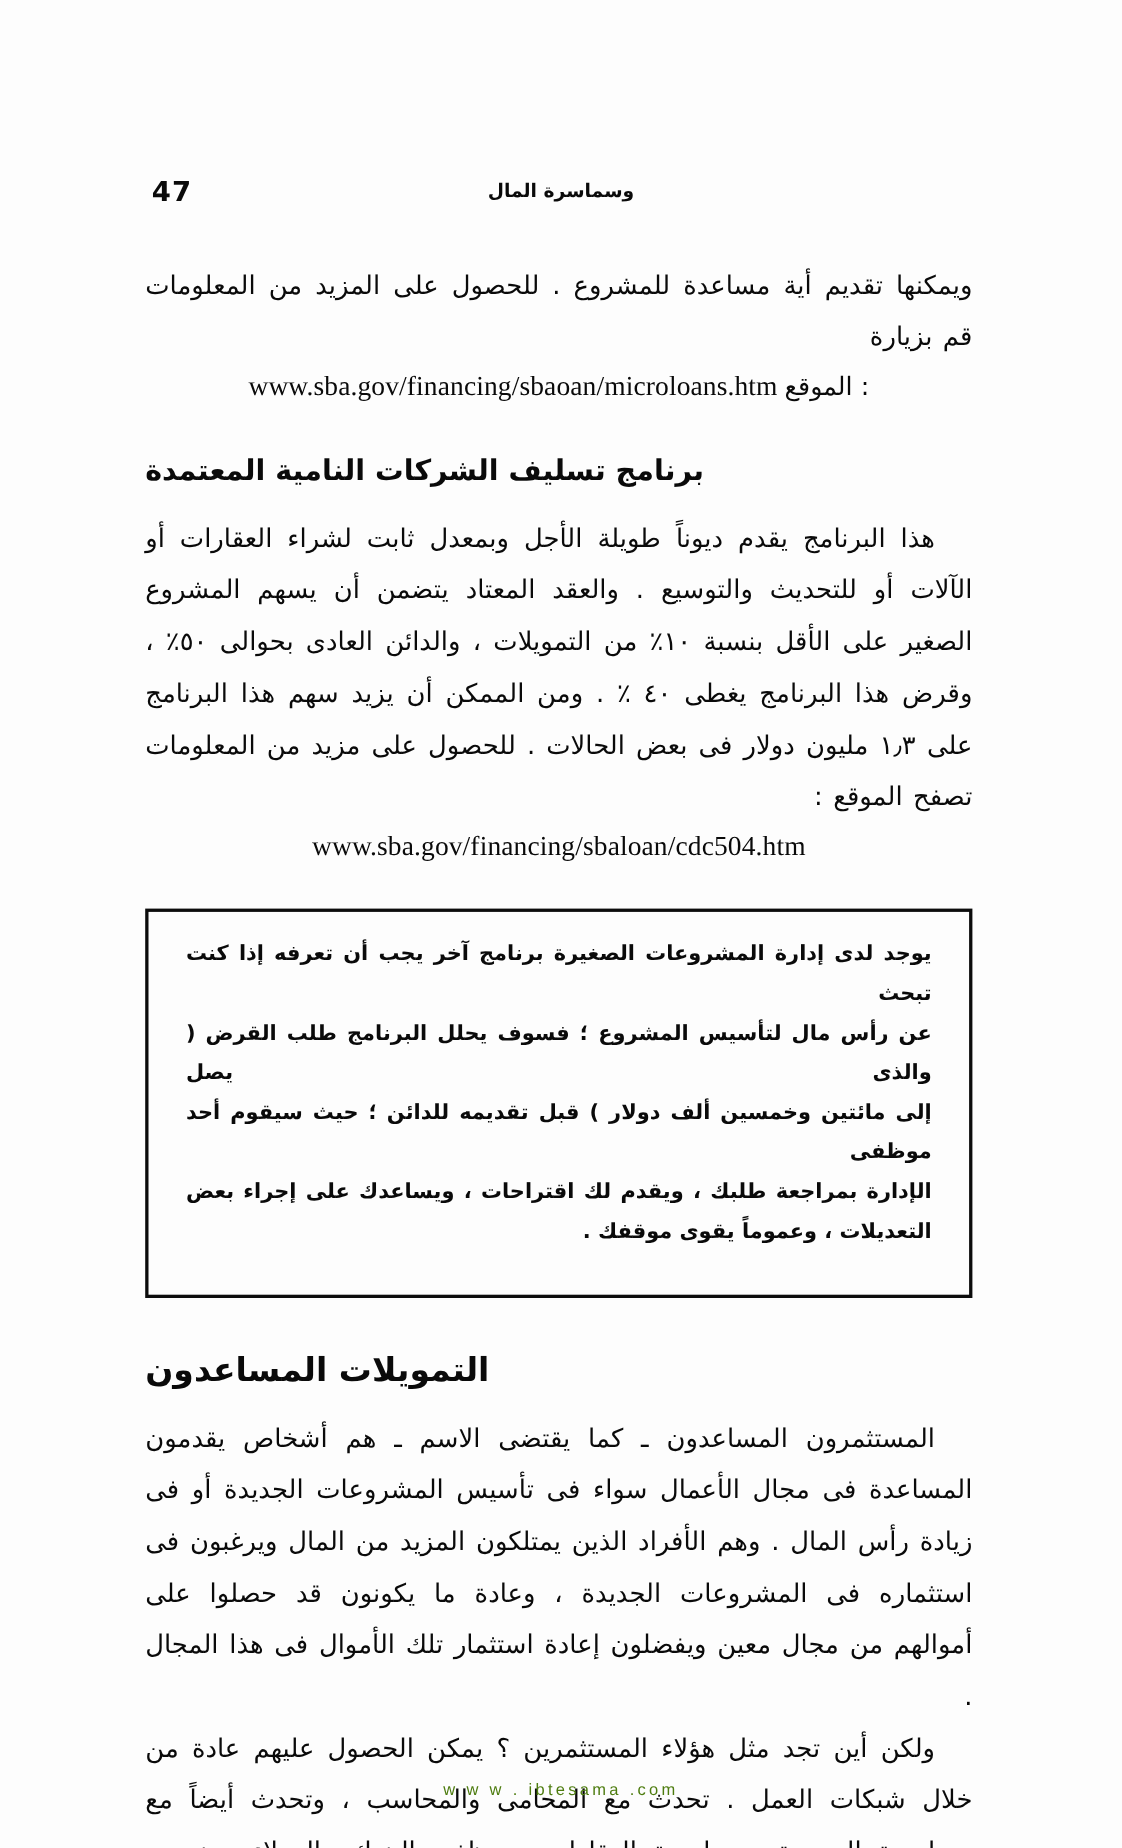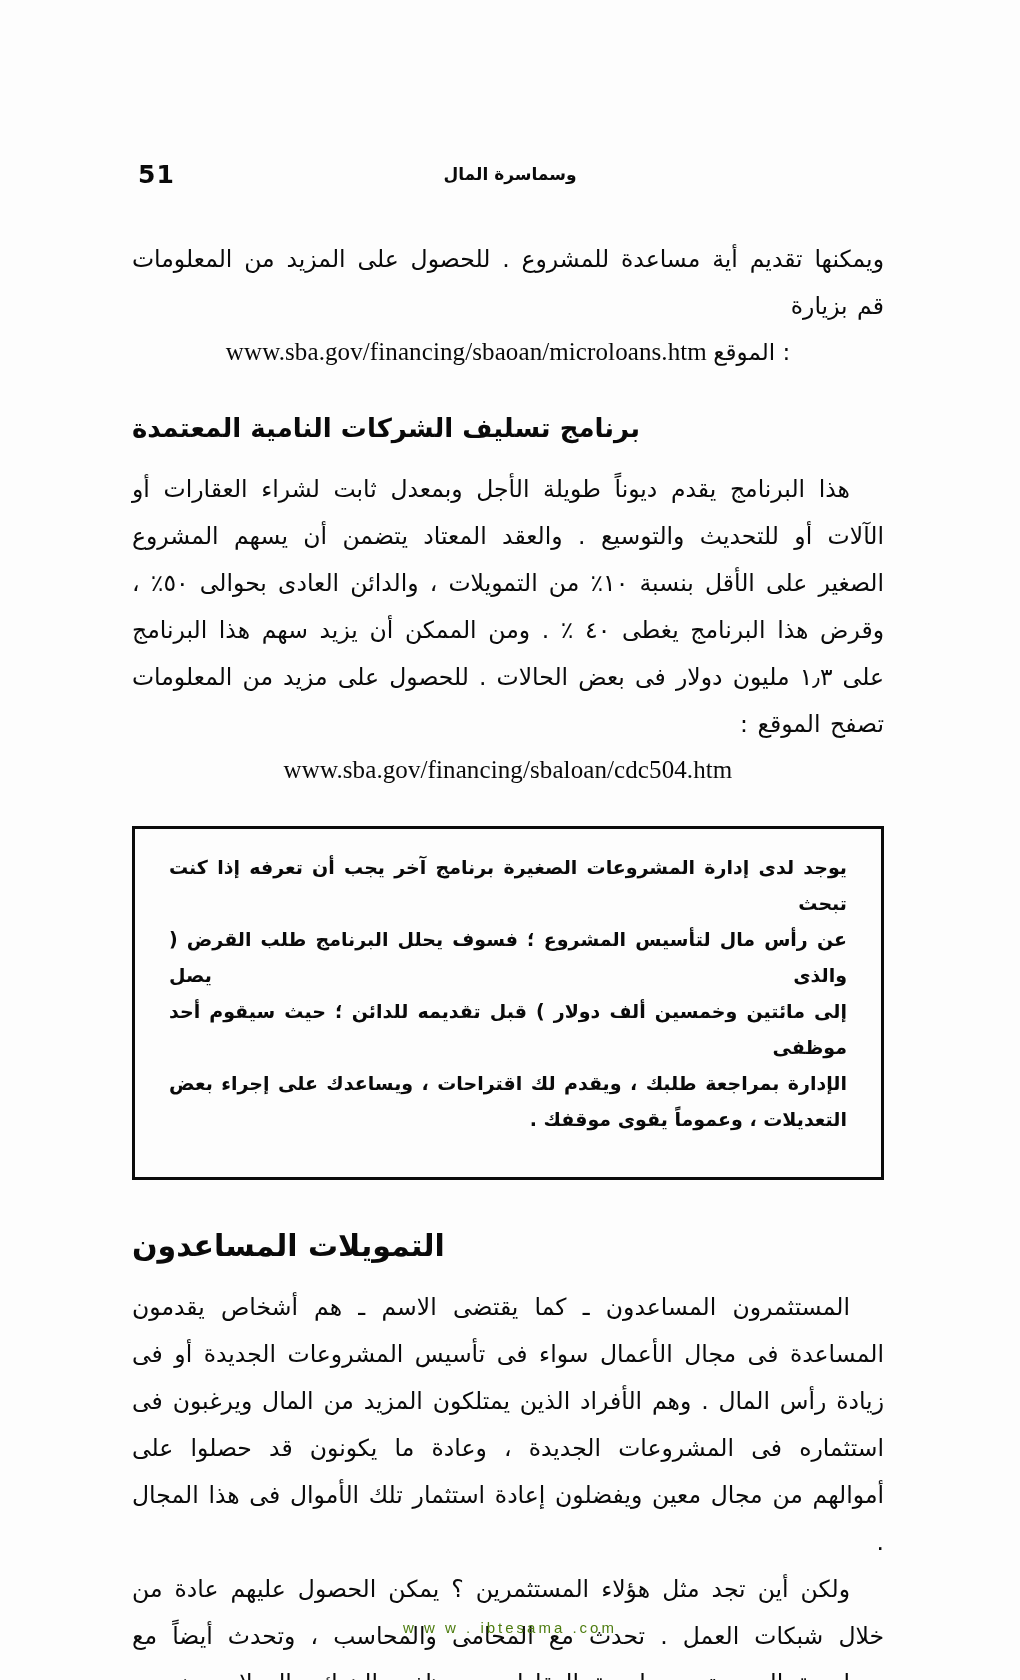--- a/index.html
+++ b/index.html
@@ -142,21 +142,21 @@
     letter-spacing: 3px;
     color: #4d7c0f;
   }
 </style>
 </head>
 <body>
 
 <div class="page">
 
   <div class="running-head">
-    <span class="folio">51</span>
+    <span class="folio">47</span>
     <span class="book-title">وسماسرة المال</span>
   </div>
 
   <div class="column">
 
     <p class="body last-natural">ويمكنها تقديم أية مساعدة للمشروع . للحصول على المزيد من المعلومات قم بزيارة</p>
 
     <div class="url-line">
       <span class="url-text">www.sba.gov/financing/sbaoan/microloans.htm</span>
       <span class="lead">الموقع :</span>

